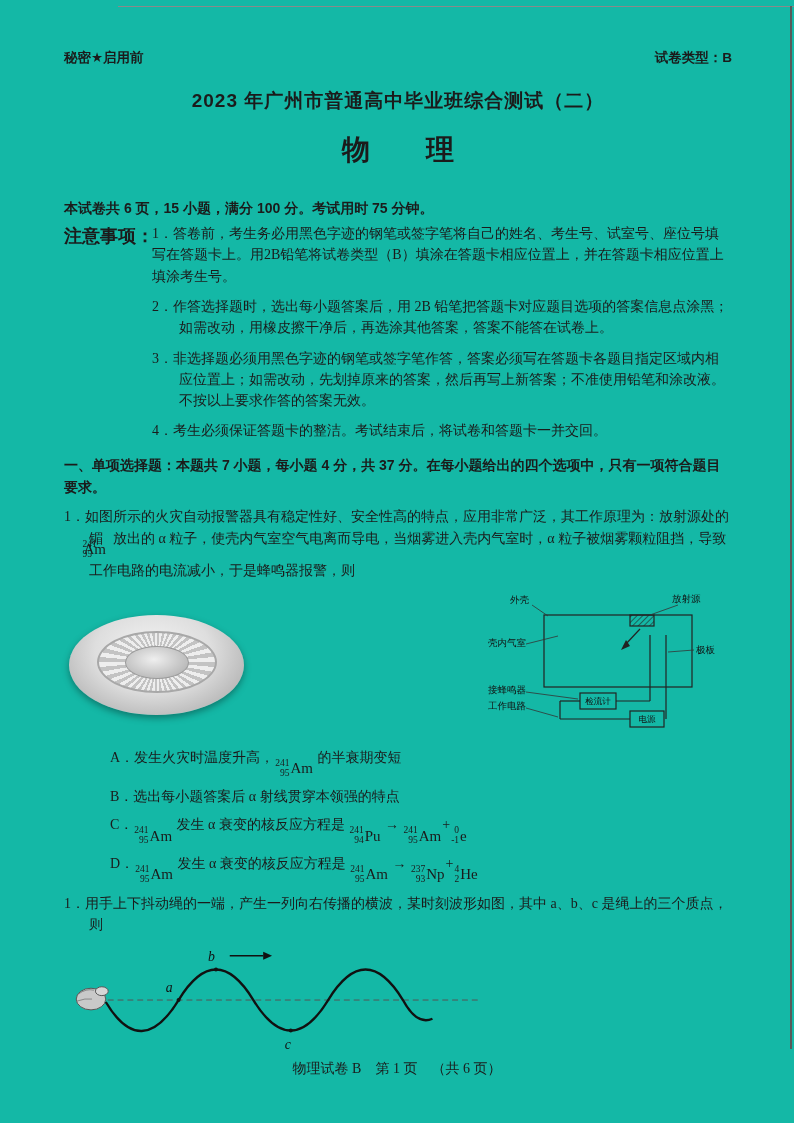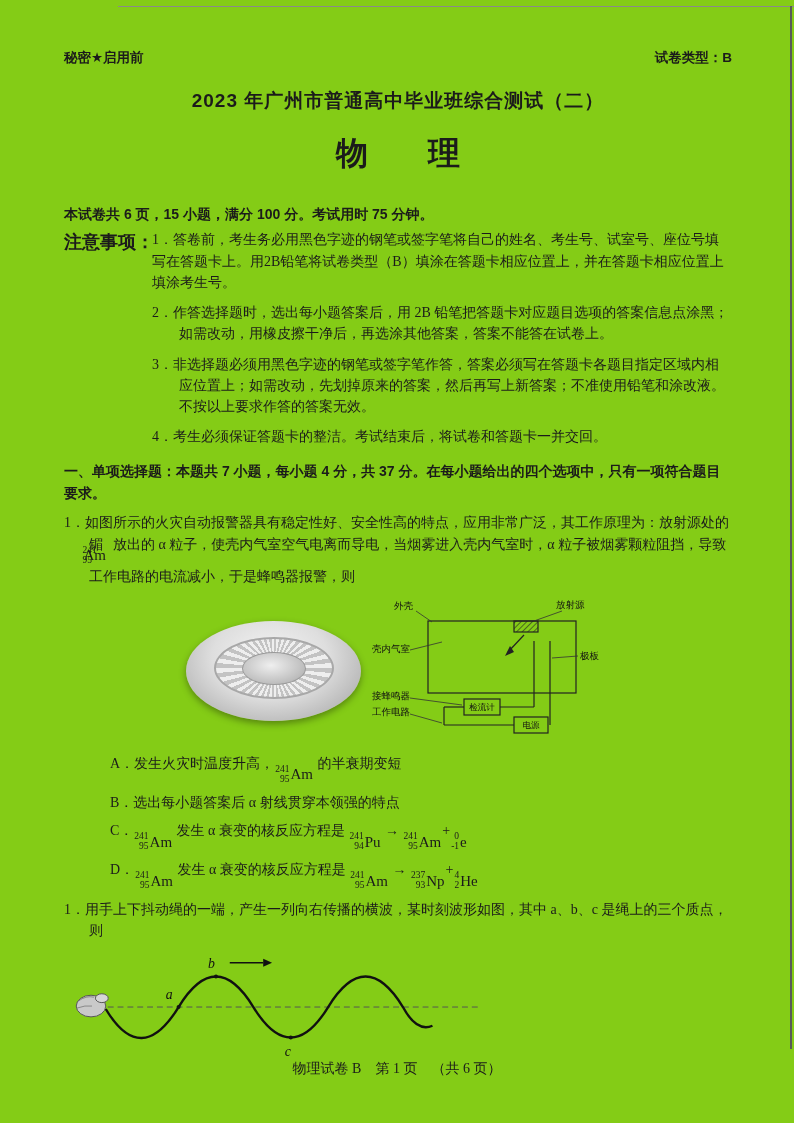--- a/index.html
+++ b/index.html
@@ -1,31 +1,31 @@
 <!DOCTYPE html>
 <html><head>
 <meta charset="utf-8">
 <style>
   *{box-sizing:border-box}
   html,body{margin:0;padding:0;background:#fff}
-  .page{position:relative;width:794px;height:1123px;margin:0 auto;background:#84cc16;overflow:hidden;
+  .page{position:relative;width:794px;height:1123px;margin:0 auto;background:#14b8a6;overflow:hidden;
         color:#1b1b1b;font-family:"Liberation Serif","DejaVu Serif",serif;font-size:14px;line-height:1.52}
   .content{position:absolute;left:64px;right:62px;top:48px}
   .heiti{font-family:"Liberation Sans","DejaVu Sans",sans-serif;font-weight:700}
   .hdr{display:flex;justify-content:space-between;font-size:13.5px}
   h1.title{font-size:19px;text-align:center;margin:18px 0 0;letter-spacing:1px}
-  h2.subject{font-size:32px;text-align:center;margin:14px 0 26px;letter-spacing:14px;text-indent:14px}
+  h2.subject{font-size:28px;text-align:center;margin:14px 0 26px;letter-spacing:14px;text-indent:14px}
   .intro{margin:6px 0 4px;font-size:14px}
   .notice{position:relative;padding-left:88px;margin:2px 0 4px}
   .notice-label{position:absolute;left:0;top:0;font-size:18px}
   .nitem{margin:0 0 9px}
   .nitem.hang{padding-left:27px;text-indent:-27px}
   .section{margin:12px 0 8px;line-height:1.6}
   .qstem{margin:8px 0 6px;padding-left:25px;text-indent:-25px}
-  .fig1{display:flex;justify-content:center;align-items:center;margin:8px 0 8px}
+  .fig1{display:flex;justify-content:space-between;align-items:center;margin:8px 0 8px}
   .opt{margin:7px 0 7px 46px}
   .q2row{display:flex;align-items:center;margin:0}
   .q2opts{width:200px;margin-left:46px;flex:0 0 auto}
   .q2opts .opt2{margin:10px 0}
   .footer{position:absolute;left:0;right:0;bottom:44px;text-align:center;font-size:14px}
   
   .nuc{display:inline-flex;align-items:center;vertical-align:-4px;line-height:1;margin:0 1px}
   .nuc .ns{display:flex;flex-direction:column;align-items:flex-end;font-size:9.5px;line-height:1.05;margin-right:1px}
   .nuc .sym{font-size:15px}
   

